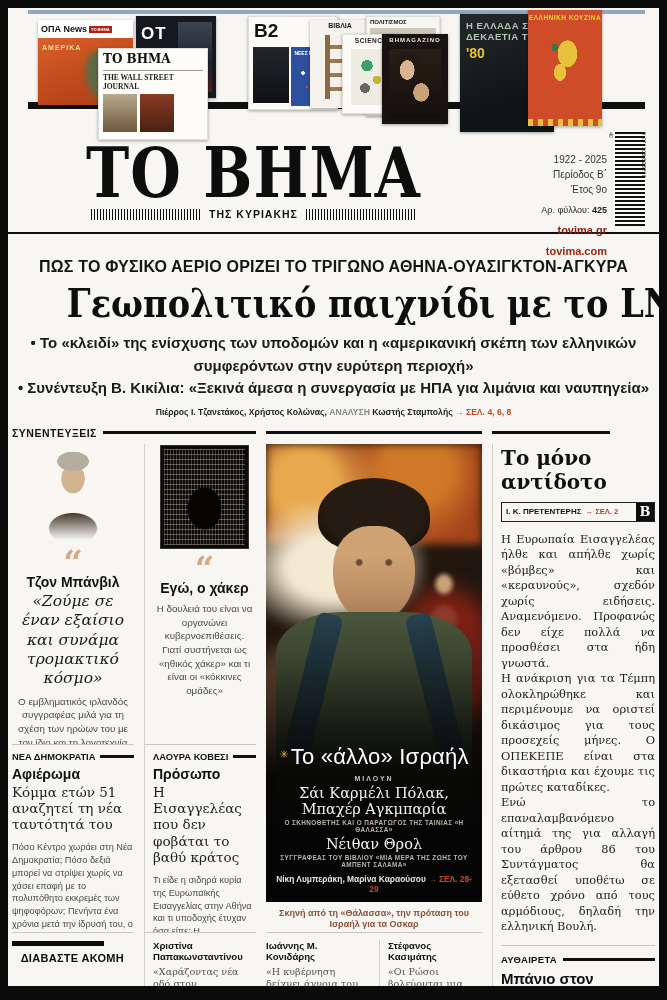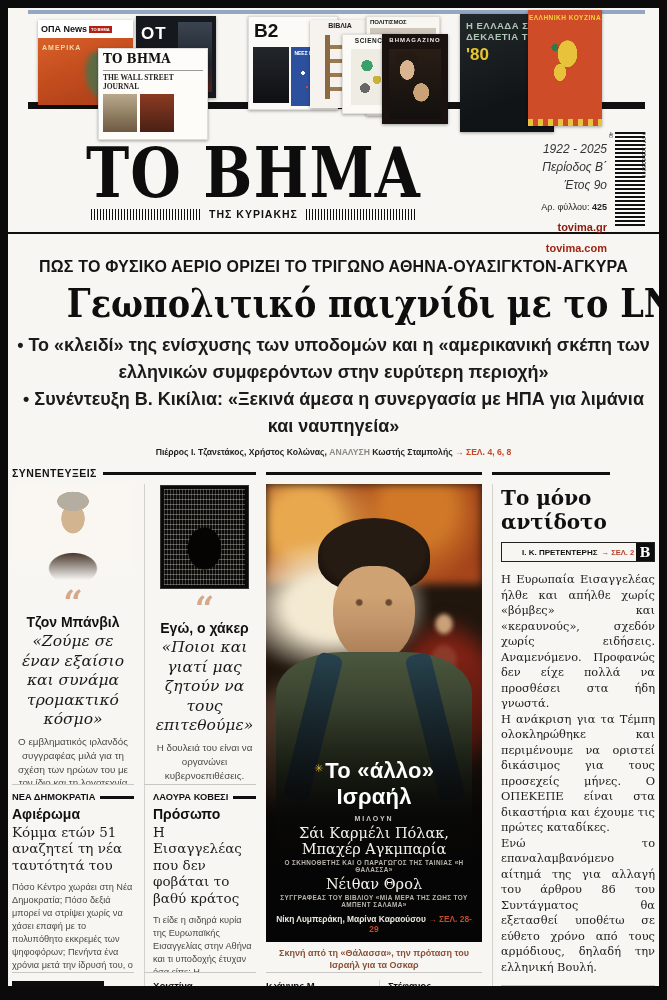--- a/index.html
+++ b/index.html
@@ -51,56 +51,56 @@
   .cv7 .art{margin-top:3px;width:100%;height:76px;background:linear-gradient(180deg,#cfc8ba 0 40%,#8f8678 40% 70%,#55504a 70% 100%);}
   .cv8{left:374px;top:26px;width:66px;height:90px;background:#191210;z-index:4;text-align:center;}
   .cv8 .t{color:#f2ede6;font-size:6px;font-weight:700;letter-spacing:1px;margin-top:3px;}
   .cv8 .faces{margin:6px auto 0;width:52px;height:70px;background:
       radial-gradient(ellipse 12px 16px at 35% 30%,#d8b490 60%,transparent 62%),
       radial-gradient(ellipse 13px 15px at 62% 62%,#caa278 60%,transparent 62%),
       radial-gradient(ellipse 20px 14px at 35% 16%,#241a14 60%,transparent 62%),
       linear-gradient(180deg,#2a1d16,#12100e);}
   .cv9{left:452px;top:6px;width:82px;height:106px;background:linear-gradient(160deg,#23282a,#101416 70%);padding:6px 6px;}
   .cv9 .t{color:#aec6b4;font-weight:800;font-size:9.5px;line-height:1.2;letter-spacing:.5px;}
-  .cv9 .e{color:#e6c42e;font-weight:900;font-size:17px;margin-top:2px;}
+  .cv9 .e{color:#e6c42e;font-weight:900;font-size:14px;margin-top:2px;}
   .cv10{left:520px;top:2px;width:74px;height:112px;background:#cf4c28;text-align:center;padding-top:4px;}
   .cv10 .t{color:#f2d23a;font-weight:800;font-size:6.5px;letter-spacing:.5px;}
   .cv10 .animal{margin:8px auto 0;width:50px;height:62px;background:
       radial-gradient(ellipse 16px 22px at 55% 40%,#e8c23a 60%,transparent 62%),
       radial-gradient(ellipse 10px 14px at 40% 70%,#e8c23a 60%,transparent 62%),
       radial-gradient(circle 5px at 30% 30%,#2e7a4a 70%,transparent 71%);}
   .cv10 .check{position:absolute;bottom:0;left:0;right:0;height:7px;background:repeating-linear-gradient(90deg,#e8c23a 0 5px,#cf4c28 5px 10px);}
   
   .masthead{display:flex;padding:4px 14px 6px;height:104px;box-sizing:border-box;}
   .mh-left{width:158px;display:flex;flex-direction:column;}
   .price{font-weight:800;font-size:13px;color:#111;}
   .founder{margin-top:14px;font-size:6.8px;line-height:1.5;color:#333;}
   .mh-date{margin-top:auto;font-size:8px;font-weight:800;border-top:1px solid #aaa;padding-top:4px;color:#111;}
   .mh-center{flex:1;text-align:center;position:relative;}
   .mh-title{font-family:"DejaVu Serif",serif;font-weight:900;font-size:57px;line-height:.95;color:#0d0d0d;letter-spacing:1px;transform:scale(1.02,1.22);transform-origin:center top;margin-top:8px;white-space:nowrap;}
   .mh-subrow{display:flex;align-items:center;justify-content:center;gap:8px;margin-top:14px;}
   .bars{width:110px;height:11px;background:repeating-linear-gradient(90deg,#111 0 1px,transparent 1px 3px);}
   .mh-sub{font-size:10.5px;font-weight:800;letter-spacing:1px;color:#111;}
   .mh-right{width:160px;display:flex;}
   .mh-right-txt{flex:1;text-align:right;padding-right:8px;}
-  .era{font-size:12px;line-height:1.5;color:#333;margin-top:8px;font-style:italic;}
+  .era{font-size:10px;line-height:1.5;color:#333;margin-top:20px;}
   .issue{font-size:9px;margin-top:8px;color:#222;}
   .issue b{font-weight:800;}
   .site1,.site2{font-weight:800;margin-top:9px;}
   .site1{font-size:11px;color:#8a1a0e;}
   .site2{font-size:11px;color:#9e2414;}
   .barcode{width:30px;position:relative;background:repeating-linear-gradient(180deg,#111 0 2px,#fbfbf8 2px 4px);}
   .barcode .num{position:absolute;right:-2px;top:0;writing-mode:vertical-rl;font-size:5px;color:#222;background:transparent;letter-spacing:.5px;}
   .barcode .top{position:absolute;left:-7px;top:0;font-size:5px;color:#222;transform:rotate(90deg);}
   .rule-black{height:2px;background:#101010;margin:0 0;}
   
   .lead{text-align:center;padding:24px 8px 2px;}
   .kicker{font-size:16px;font-weight:800;color:#151515;letter-spacing:.2px;}
   .headline{font-family:"DejaVu Serif",serif;font-weight:700;font-size:40px;color:#0e0e0e;white-space:nowrap;transform:scaleX(.84);transform-origin:center;margin-top:6px;line-height:1.05;}
-  .bullets{margin-top:8px;font-size:18px;font-weight:700;line-height:1.5;color:#1b1b1b;}
+  .bullets{margin-top:8px;font-size:15px;font-weight:700;line-height:1.5;color:#1b1b1b;}
   .bullets .b3 b{font-weight:800;}
   .lead-byline{margin-top:7px;font-size:8.6px;color:#222;}
   .lead-byline .names{font-weight:800;}
   .lead-byline .an{color:#8a8a86;font-weight:700;}
   .pages-red{color:#c2492b;font-weight:700;}
   
   .sec-row{display:flex;align-items:center;margin:8px 4px 5px;gap:10px;}
   .seg{display:flex;align-items:center;}
   .seg1{width:244px;}
   .seg1 .lbl{font-size:10.5px;font-weight:800;letter-spacing:.5px;margin-right:6px;white-space:nowrap;}
@@ -146,35 +146,35 @@
       background:radial-gradient(circle 6px at 32% 38%,#6a4a30 40%,rgba(106,74,48,0) 70%),
       radial-gradient(circle 6px at 68% 38%,#6a4a30 40%,rgba(106,74,48,0) 70%),
       linear-gradient(180deg,#cfa274 0 30%,#c2946a 60%,#a87a52 100%);filter:blur(.4px);}
   .boy-shirt{position:absolute;left:50%;transform:translateX(-50%);top:168px;width:196px;height:210px;border-radius:34% 34% 0 0/20%;
       background:linear-gradient(180deg,#49553c 0 25%,#33402a 55%,#1d2418 90%);}
   .strap{position:absolute;width:26px;height:150px;background:linear-gradient(180deg,#27424e,#16262e);top:168px;border-radius:8px;}
   .strap.l{left:34px;transform:rotate(14deg);}
   .strap.r{right:34px;transform:rotate(-14deg);}
   .p-darken{position:absolute;inset:0;background:linear-gradient(180deg,rgba(0,0,0,0) 38%,rgba(10,8,6,.45) 56%,rgba(6,5,4,.9) 72%,#060505 84%);}
   .p-overlay{position:absolute;left:0;right:0;bottom:0;text-align:center;color:#fff;padding:0 8px 8px;}
-  .f-titlerow{font-size:22px;font-weight:700;letter-spacing:.2px;}
+  .f-titlerow{font-size:22px;font-weight:400;letter-spacing:.2px;}
   .f-star{color:#d8a83c;font-size:11px;vertical-align:6px;margin-right:2px;}
   .f-speak{font-size:7px;font-weight:800;letter-spacing:2px;color:#cbc7bf;margin-top:5px;}
   .f-names{font-family:"DejaVu Serif",serif;font-size:14.5px;margin-top:3px;color:#f3f1ec;}
   .f-role{font-size:6.4px;letter-spacing:.4px;color:#b9b4aa;margin-top:2px;font-weight:700;}
   .f-byline{font-size:8.4px;margin-top:6px;color:#e9e6df;}
   .f-byline b{font-weight:800;}
   .f-box{background:#0a0a0a;margin-top:7px;padding:6px 4px 5px;}
   .f-boxtitle{font-size:13px;font-weight:800;line-height:1.25;color:#fdfdfb;}
   .f-boxby{font-size:8px;color:#d8d4cc;margin-top:3px;}
   .photo-caption{font-size:9px;font-weight:700;color:#8a5038;text-align:center;padding:6px 2px 0;line-height:1.3;}
   
   .col4{grid-column:4;grid-row:1 / span 3;overflow:hidden;}
   .op-title{font-family:"DejaVu Serif",serif;font-weight:800;font-size:20px;color:#101010;margin-top:2px;}
-  .op-authorbox{display:flex;align-items:center;border:1.5px solid #222;margin-top:8px;height:18px;padding-left:16px;}
+  .op-authorbox{display:flex;align-items:center;border:1.5px solid #222;margin-top:8px;height:18px;}
   .op-author{font-size:8px;font-weight:800;padding-left:4px;color:#111;white-space:nowrap;}
   .op-pages{font-size:7.6px;margin-left:4px;color:#b5432c;font-weight:700;flex:1;white-space:nowrap;}
   .op-logo{width:18px;height:18px;background:#0d0d0d;color:#fff;font-weight:900;font-size:13px;display:flex;align-items:center;justify-content:center;font-family:"DejaVu Serif",serif;}
   .op-body{margin-top:10px;font-family:"DejaVu Serif",serif;font-size:11.4px;line-height:1.36;color:#1c1c1c;text-align:justify;}
   .op-body p{margin:0;}
   .divider{border:none;border-top:1px solid #c9c7c1;margin:10px 0 8px;}
   .af-label{display:flex;align-items:center;font-size:9.5px;font-weight:800;letter-spacing:.3px;color:#111;}
   .af-label .segline{height:3px;margin-left:6px;}
   .af-title{font-size:15px;font-weight:800;margin-top:5px;color:#0f0f0f;}
   
@@ -325,21 +325,20 @@
       <div class="iv-name">Τζον Μπάνβιλ</div>
       <div class="iv-quote">«Ζούμε σε έναν εξαίσιο και συνάμα τρομακτικό κόσμο»</div>
       <div class="iv-desc">Ο εμβληματικός ιρλανδός συγγραφέας μιλά για τη σχέση των ηρώων του με τον ίδιο και τη λογοτεχνία την εποχή της AI</div>
 
     </section>
 
     <section class="iv iv2 cell-bl">
       <div class="portrait portrait-hacker"></div>
       <div class="qmark">“</div>
       <div class="iv-name">Εγώ, ο χάκερ</div>
-      <div class="iv-quote">«Ποιοι και γιατί μας ζητούν να τους επιτεθούμε»</div>
       <div class="iv-desc">Η δουλειά του είναι να οργανώνει κυβερνοεπιθέσεις. Γιατί συστήνεται ως «ηθικός χάκερ» και τι είναι οι «κόκκινες ομάδες»</div>
 
     </section>
 
     <figure class="photo-cell">
       <div class="photo">
         <div class="p-top"></div>
         <div class="p-window"></div>
         <div class="p-seat-r"></div>
         <div class="p-seat-l"></div>

